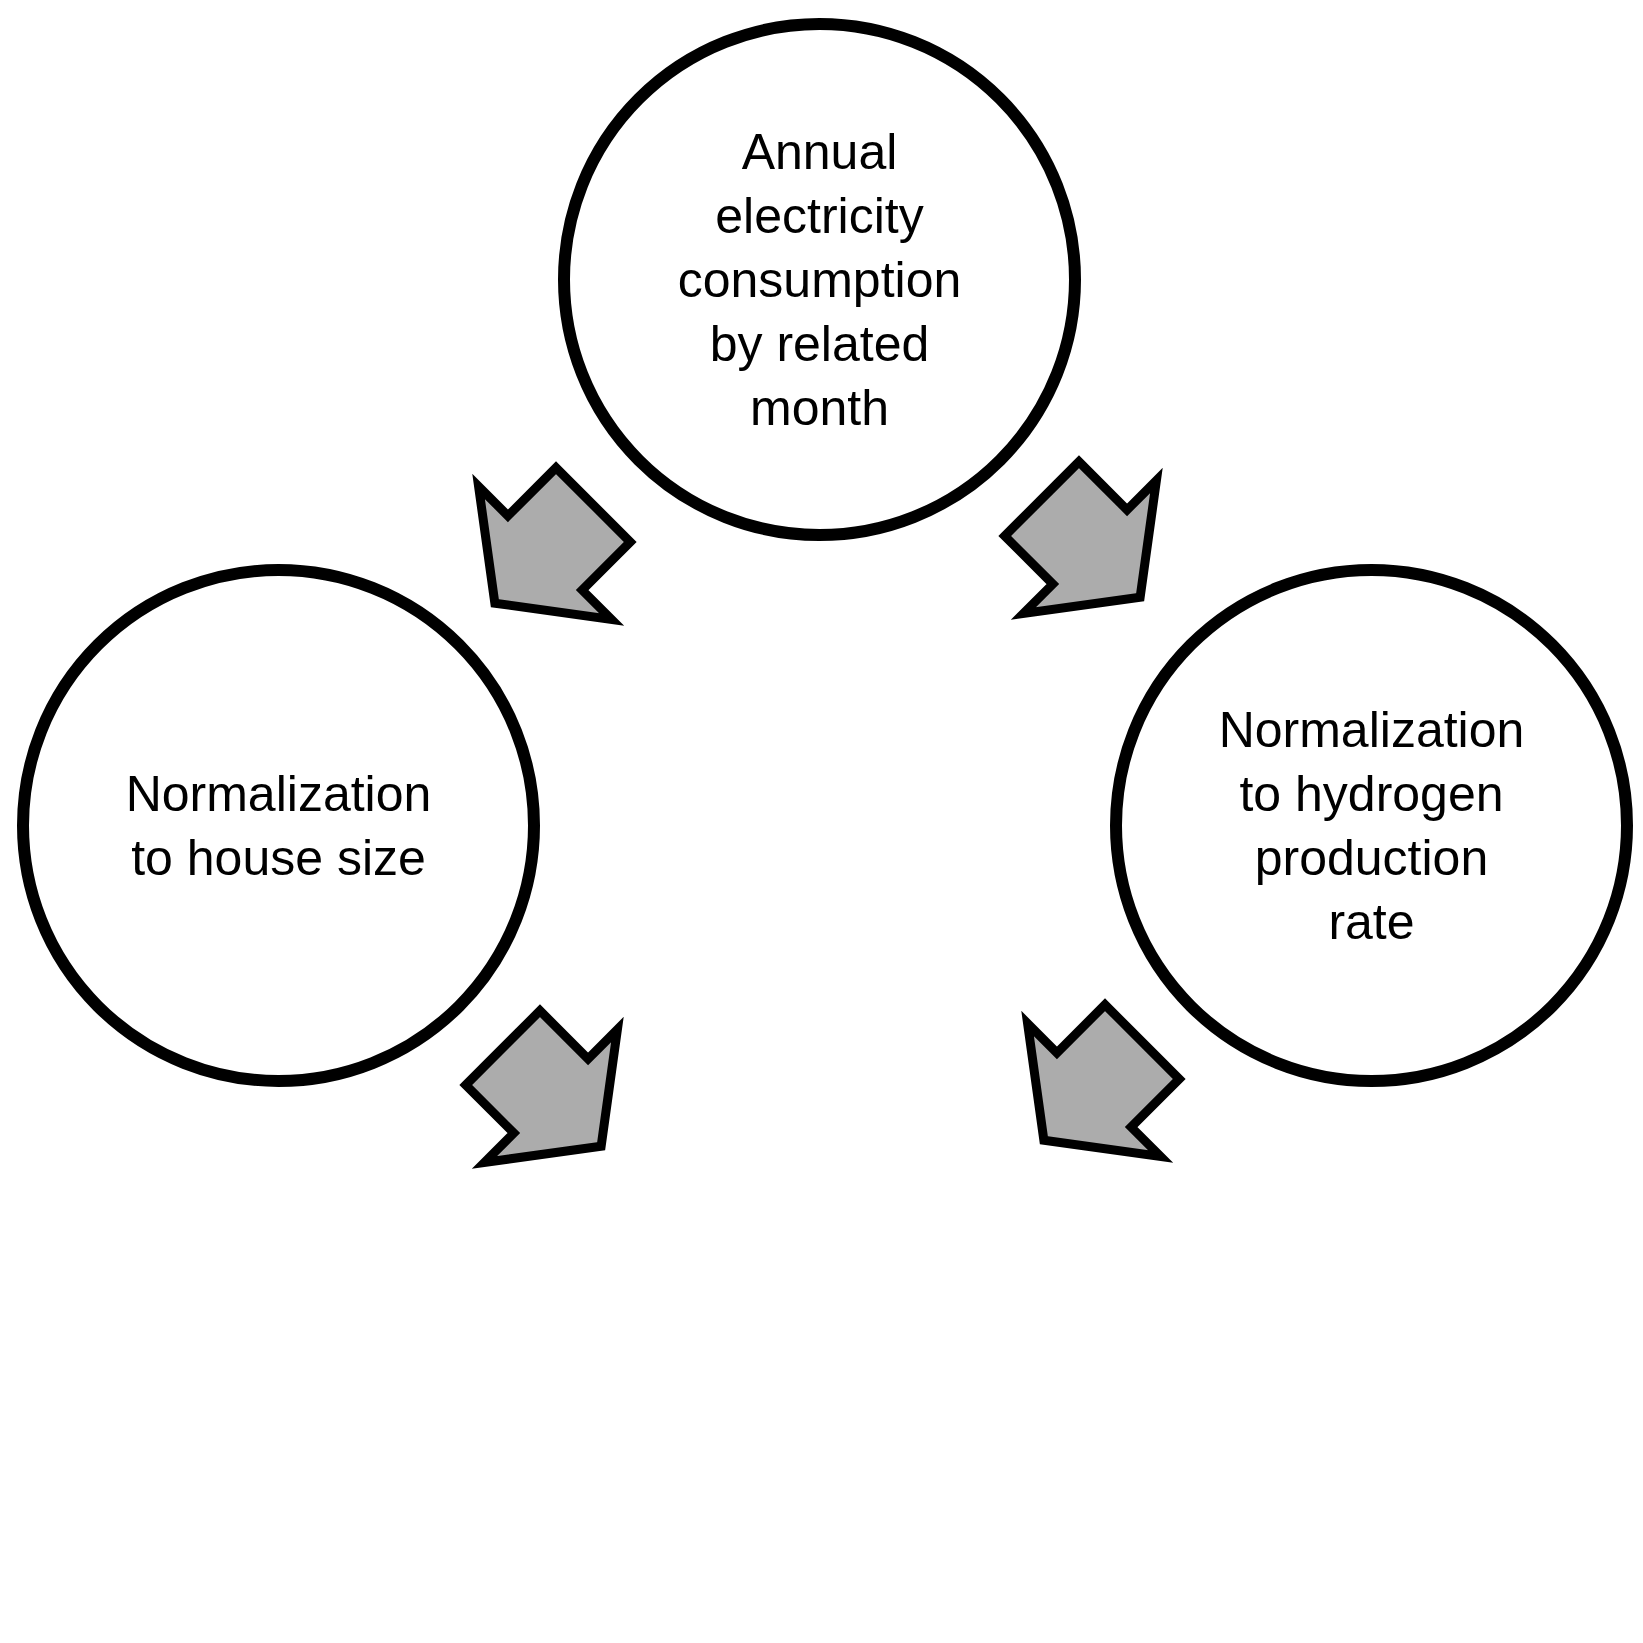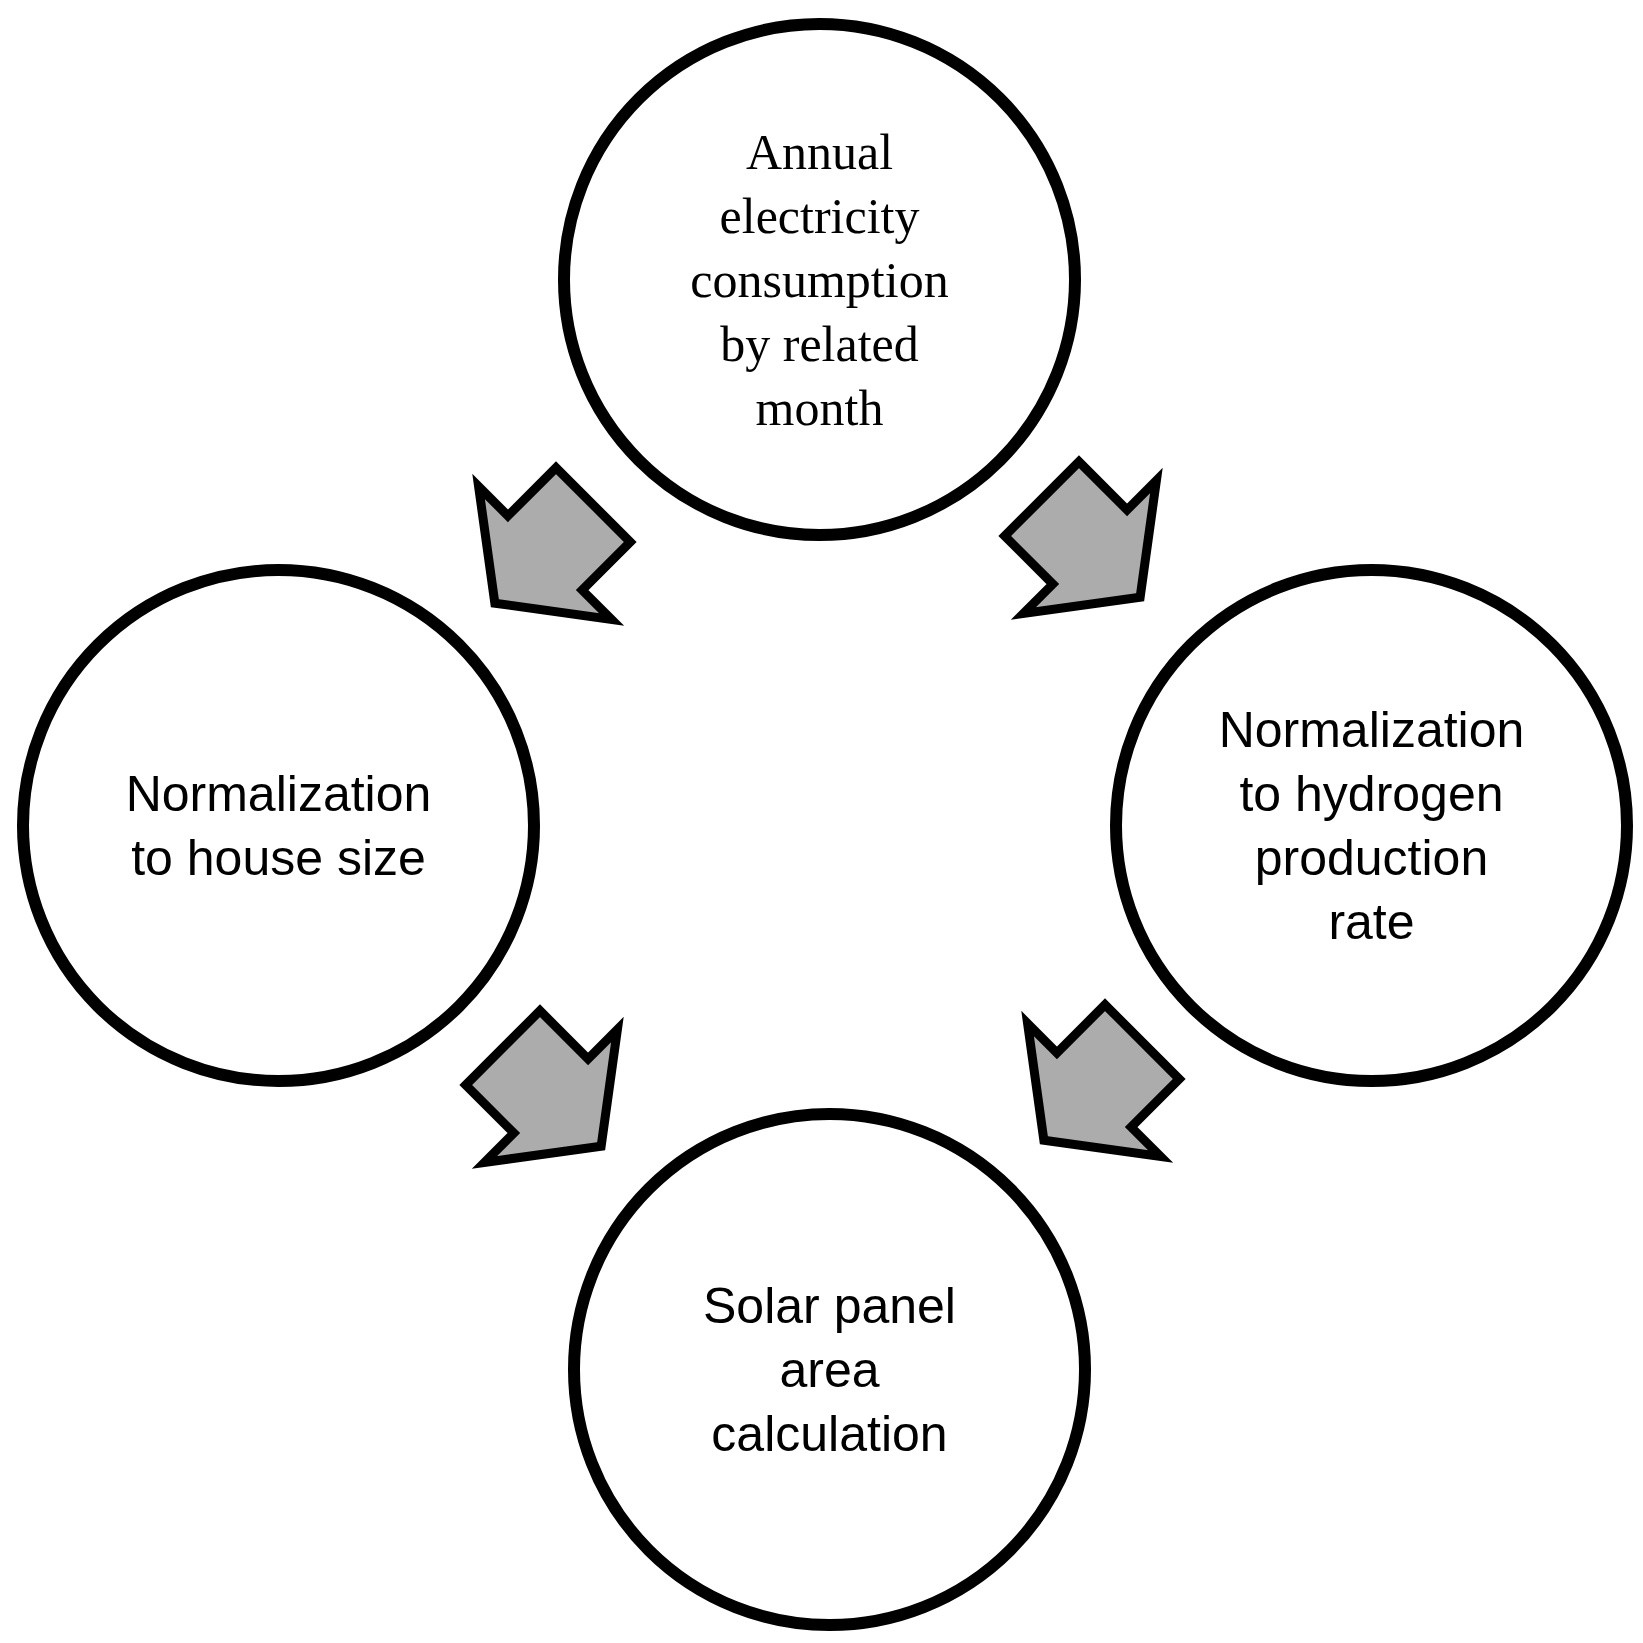--- a/index.html
+++ b/index.html
@@ -24,21 +24,21 @@
     align-items: center;
     justify-content: center;
     text-align: center;
   }
   .node-label {
     white-space: pre-line;
     font-size: 50px;
     line-height: 1.28;
     color: var(--text-color, #000000);
   }
-  .node-top    { left: 558px;  top: 18px; font-family: Liberation Serif, serif;   }
+  .node-top    { left: 558px;  top: 18px;   }
   .node-left   { left: 17px;   top: 564px;  }
   .node-right  { left: 1110px; top: 564px;  }
   .node-bottom { left: 568px;  top: 1108px; }
 
   .arrow {
     position: absolute;
     width: 220px; height: 220px;
     overflow: visible;
   }
   .arrow polygon {
@@ -71,25 +71,20 @@
 to house size</div>
   </div>
 
   <div class="node node-right">
     <div class="node-label">Normalization
 to hydrogen
 production
 rate</div>
   </div>
 
-  <div class="node node-bottom">
-    <div class="node-label">Solar panel
-area
-calculation</div>
-  </div>
 
   <svg class="arrow arrow-tl" viewBox="-110 -110 220 220" aria-hidden="true">
     <polygon points="-52.5,-69.5 52.5,-69.5 52.5,-1.5 94,-1.5 0,69.5 -94,-1.5 -52.5,-1.5"></polygon>
   </svg>
 
   <svg class="arrow arrow-tr" viewBox="-110 -110 220 220" aria-hidden="true">
     <polygon points="-52.5,-69.5 52.5,-69.5 52.5,-1.5 94,-1.5 0,69.5 -94,-1.5 -52.5,-1.5"></polygon>
   </svg>
 
   <svg class="arrow arrow-bl" viewBox="-110 -110 220 220" aria-hidden="true">

